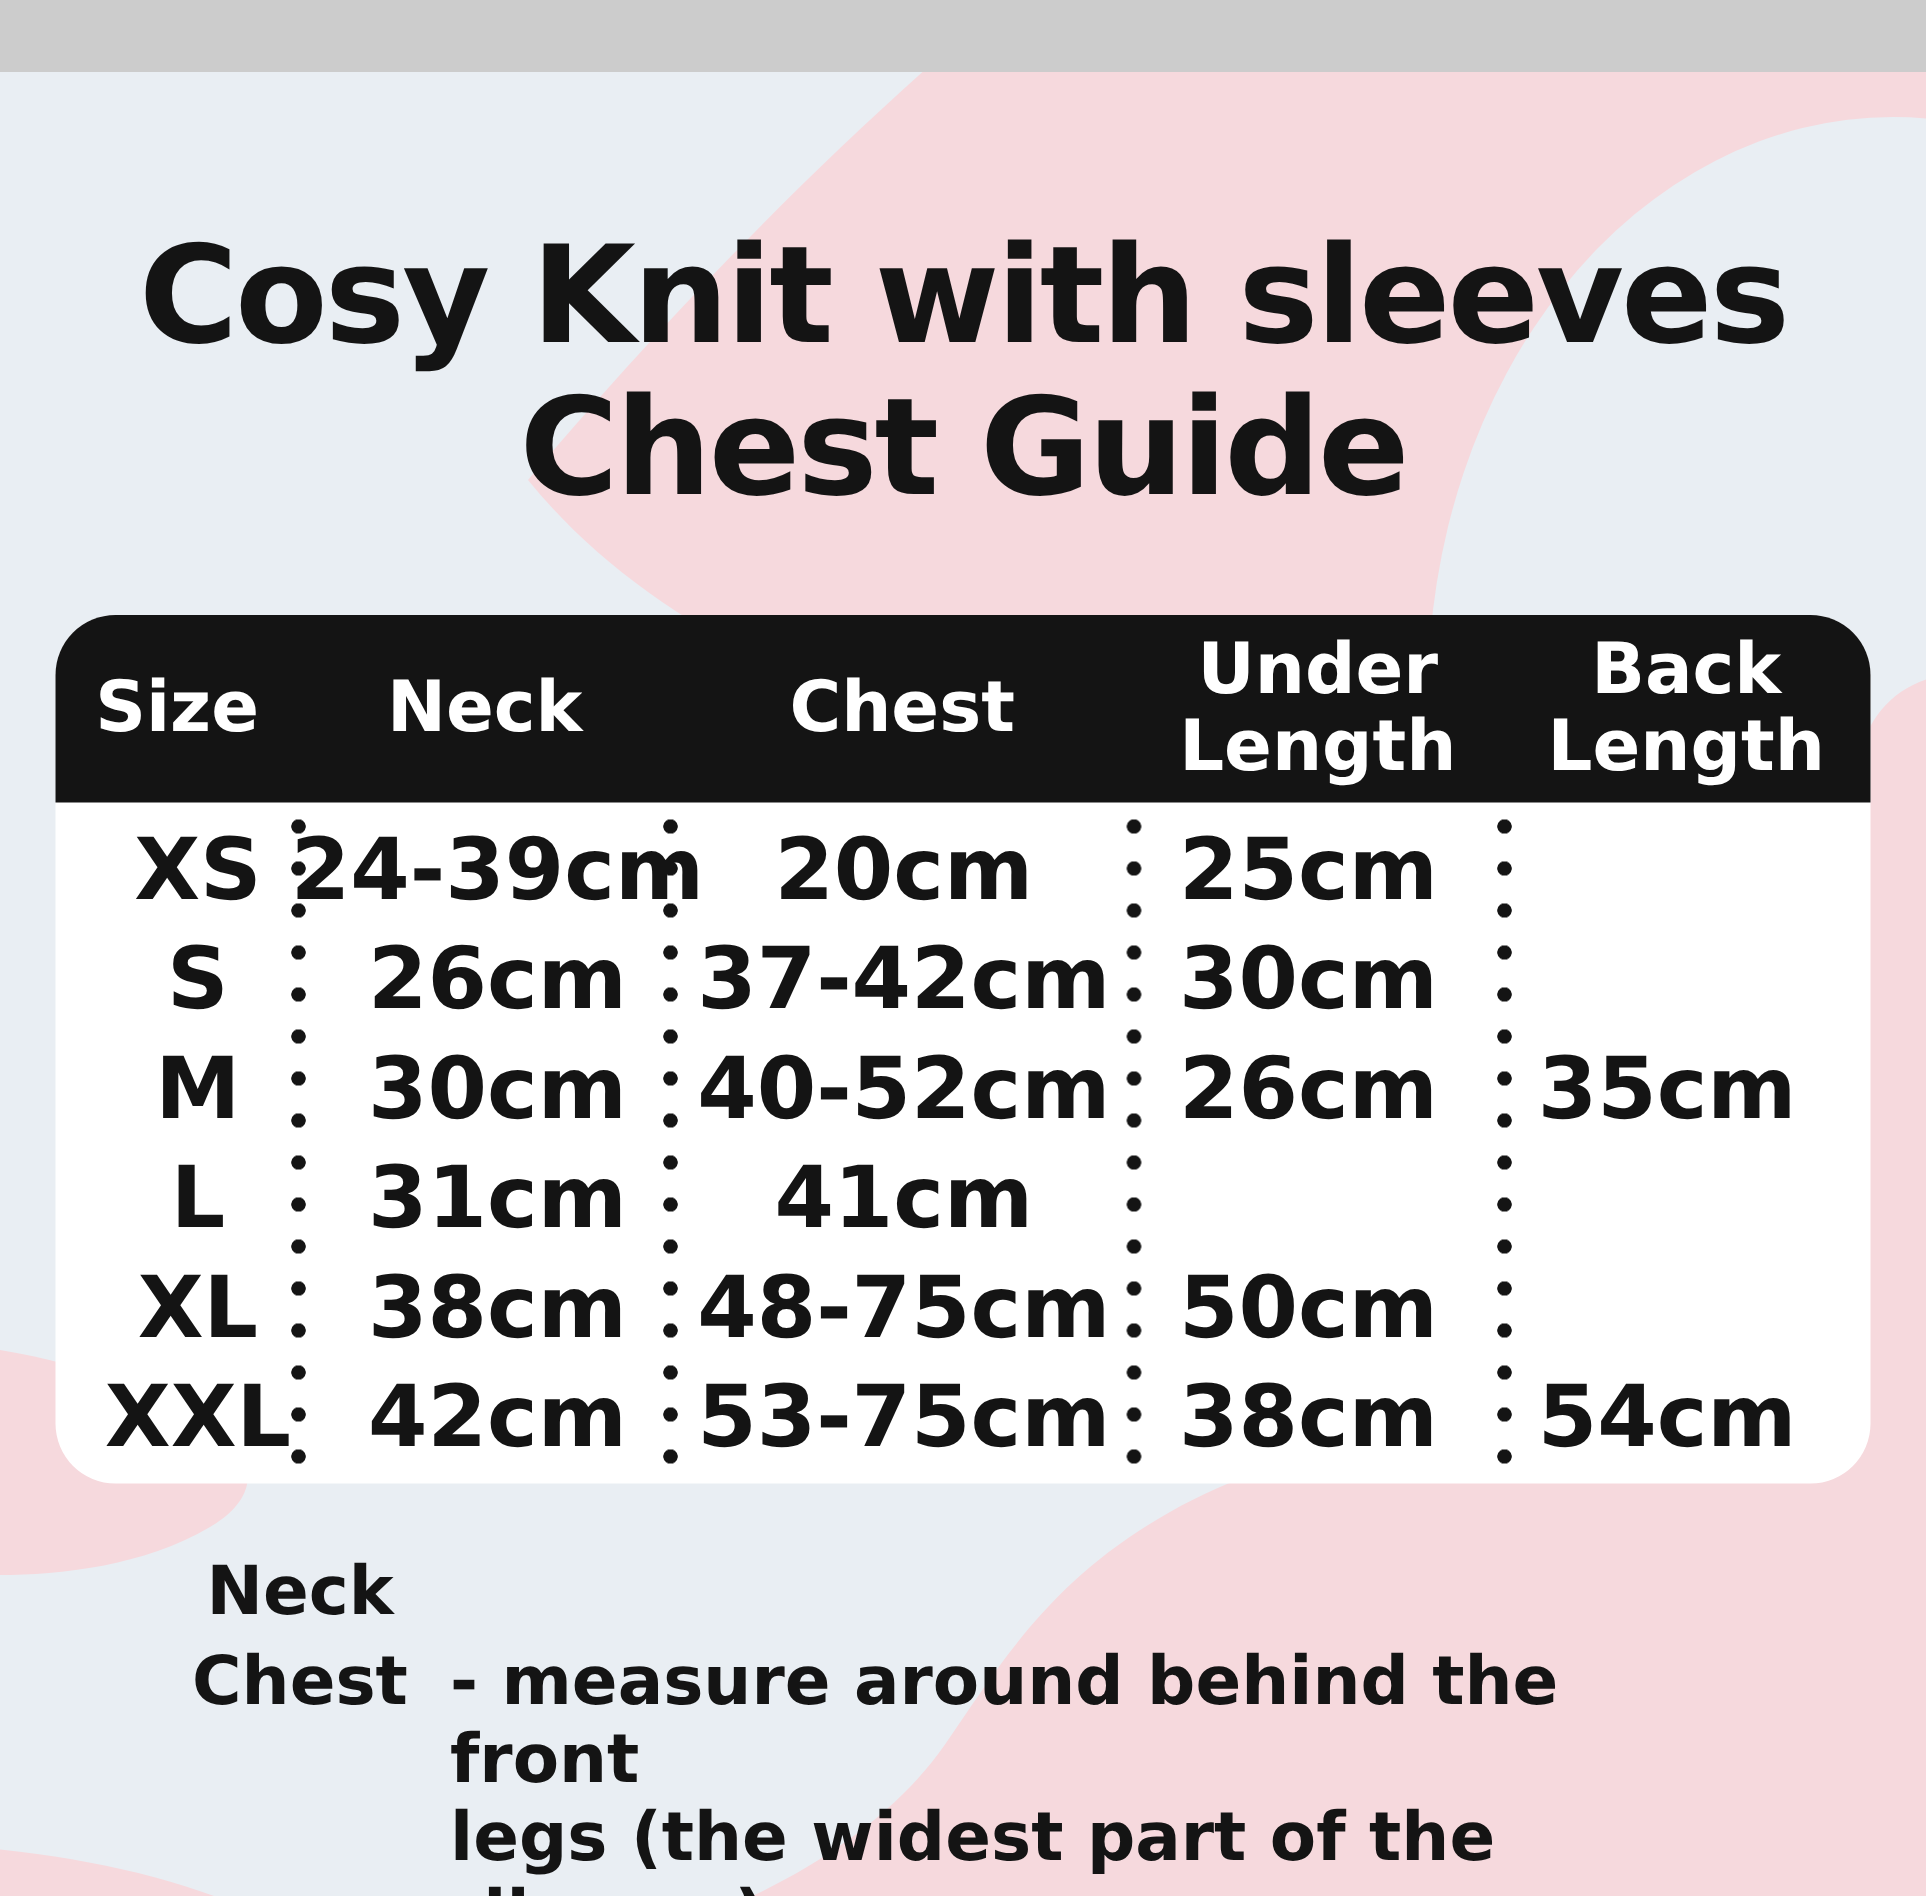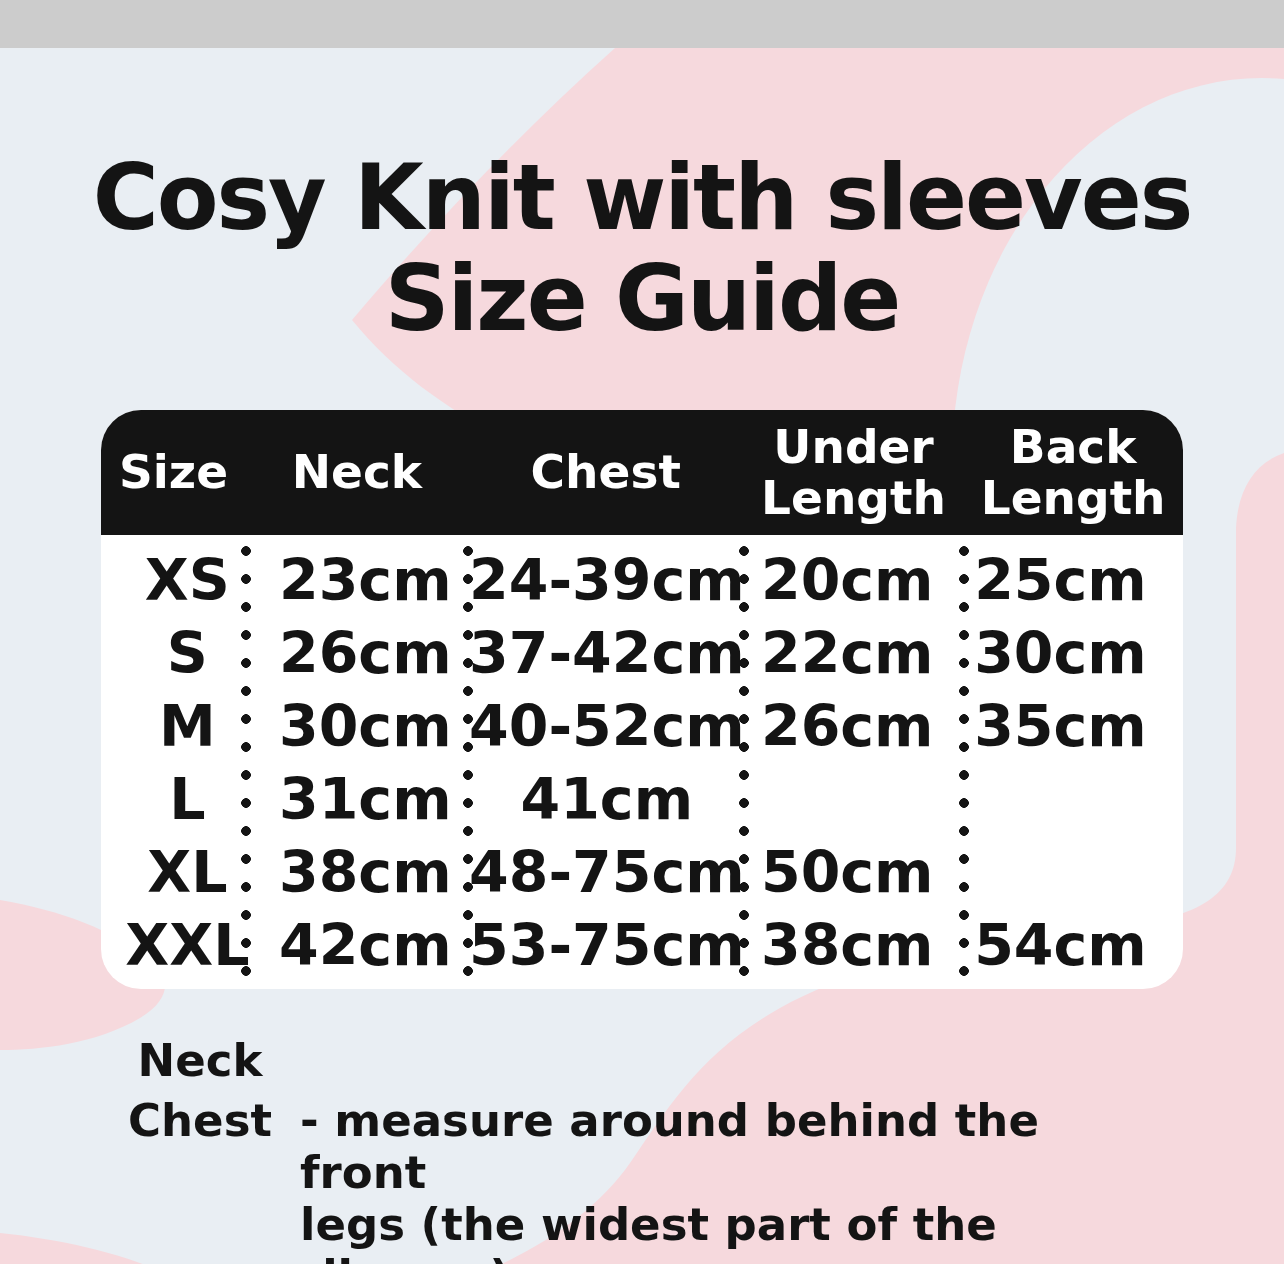--- a/index.html
+++ b/index.html
@@ -30,21 +30,21 @@
     padding-top:40px;
     text-align:center;
     font-size:90px;
     line-height:1.12;
     letter-spacing:-2px;
   }
   .title span{display:block;}
   
   .card{
     position:relative;
-    width:1082px;
+    width:1210px;
     margin:26px auto 0;
     background:var(--card-bg);
     border-radius:40px;
   }
   .thead{
     height:125px;
     background:var(--table-header-bg);
     color:var(--table-header-text);
     border-radius:40px 40px 0 0;
     display:grid;
@@ -104,51 +104,49 @@
     <ellipse class="light" cx="1262" cy="415" rx="310" ry="385"></ellipse>
     <path class="pink" d="M1284,405 C1255,415 1238,440 1236,480 L1236,800 C1236,845 1200,870 1120,878 C980,892 860,915 780,960 C700,1005 668,1060 630,1115 C592,1170 520,1215 440,1240 C395,1253 360,1260 330,1264 L1284,1264 Z"></path>
     <path class="pink" d="M0,852 C60,862 112,882 152,912 C172,930 170,952 140,970 C96,996 40,1002 0,1002 Z"></path>
     <path class="pink" d="M0,1185 C70,1192 140,1210 185,1235 C205,1247 215,1256 220,1264 L0,1264 Z"></path>
   </svg>
 
   <div class="content">
 
     <h1 class="title">
       <span>Cosy Knit with sleeves</span>
-      <span>Size Guide</span>
+      <span>Chest Guide</span>
     </h1>
 
     <section class="card">
 
       <div class="thead">
         <div class="hcell">Size</div>
         <div class="hcell">Neck</div>
         <div class="hcell">Chest</div>
         <div class="hcell">Under Length</div>
         <div class="hcell">Back Length</div>
       </div>
 
       <div class="tbody">
         <div class="sep s1"></div>
         <div class="sep s2"></div>
         <div class="sep s3"></div>
         <div class="sep s4"></div>
 
         <div class="trow">
           <div class="tcell">XS</div>
-          <div class="tcell">23cm</div>
           <div class="tcell">24-39cm</div>
           <div class="tcell">20cm</div>
           <div class="tcell">25cm</div>
         </div>
         <div class="trow">
           <div class="tcell">S</div>
           <div class="tcell">26cm</div>
           <div class="tcell">37-42cm</div>
-          <div class="tcell">22cm</div>
           <div class="tcell">30cm</div>
         </div>
         <div class="trow">
           <div class="tcell">M</div>
           <div class="tcell">30cm</div>
           <div class="tcell">40-52cm</div>
           <div class="tcell">26cm</div>
           <div class="tcell">35cm</div>
         </div>
         <div class="trow">

